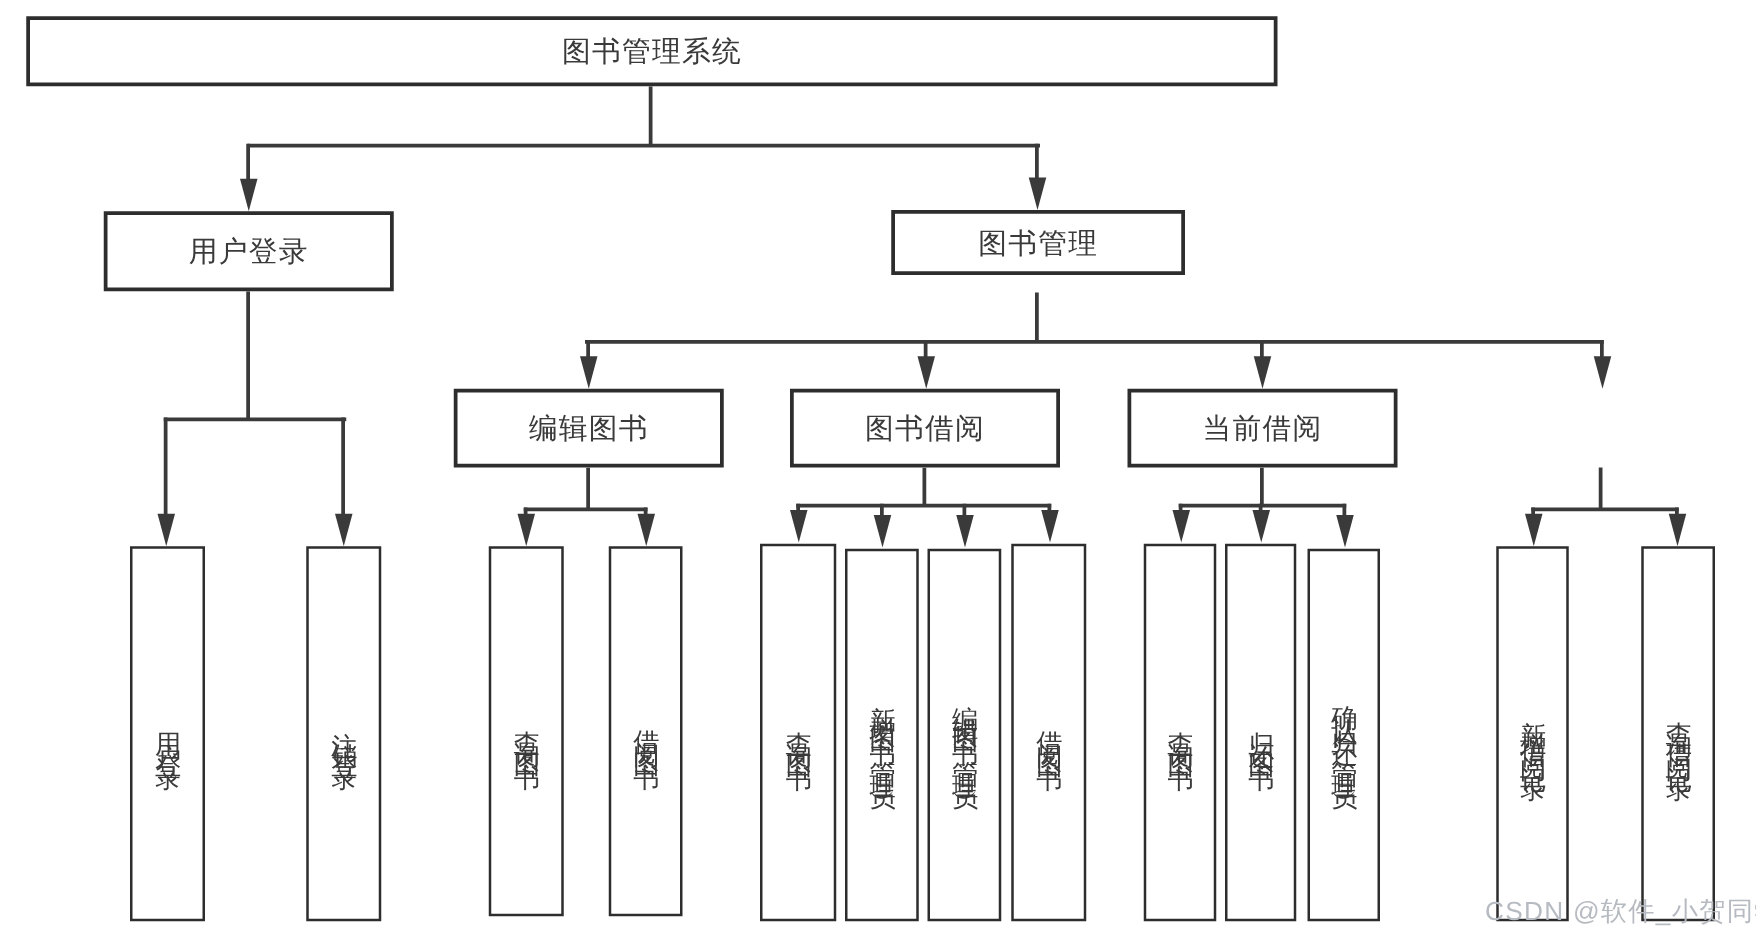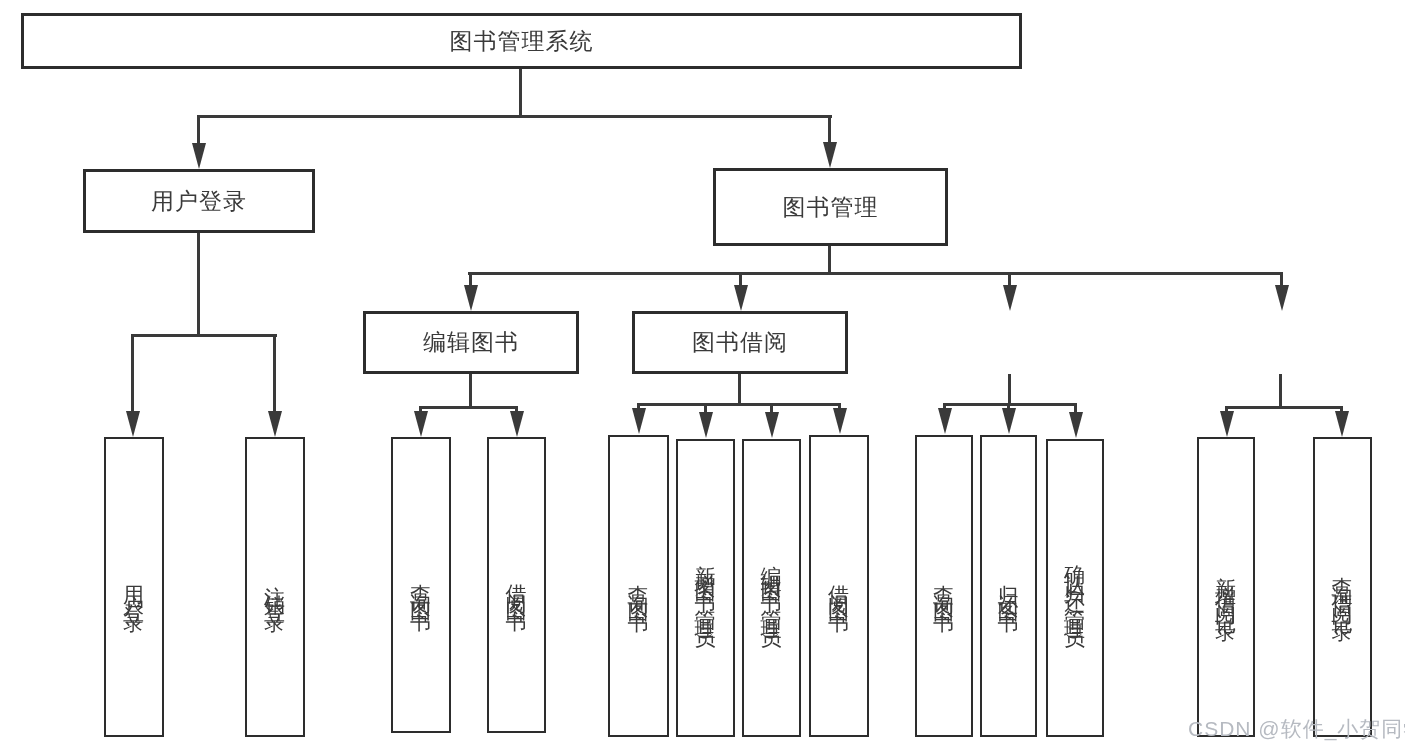--- a/index.html
+++ b/index.html
@@ -93,32 +93,35 @@
   <div class="head" style="left:1335px;top:411px;"></div>
 
   <div class="box" style="left:21px;top:13px;width:1001px;height:56px;">
     <span>图书管理系统</span>
   </div>
 
   <div class="box" style="left:83px;top:169px;width:232px;height:64px;">
     <span>用户登录</span>
   </div>
 
-  <div class="box" style="left:713px;top:168px;width:235px;height:78px;">
+  <div class="box" style="left:713px;top:168px;width:235px;height:52px;">
     <span>图书管理</span>
   </div>
 
   <div class="box" style="left:363px;top:311px;width:216px;height:63px;">
     <span>编辑图书</span>
   </div>
 
   <div class="box" style="left:632px;top:311px;width:216px;height:63px;text-align:right;">
     <span>图书借阅</span>
   </div>
 
+  <div class="box" style="left:902px;top:311px;width:216px;height:63px;">
+    <span>当前借阅</span>
+  </div>
 
 
   <div class="box vbox" style="left:104px;top:437px;width:60px;height:300px;">
     <span class="vtext">用户登录</span>
   </div>
   <div class="box vbox" style="left:245px;top:437px;width:60px;height:300px;">
     <span class="vtext">注销登录</span>
   </div>
 
   <div class="box vbox" style="left:391px;top:437px;width:60px;height:296px;">

